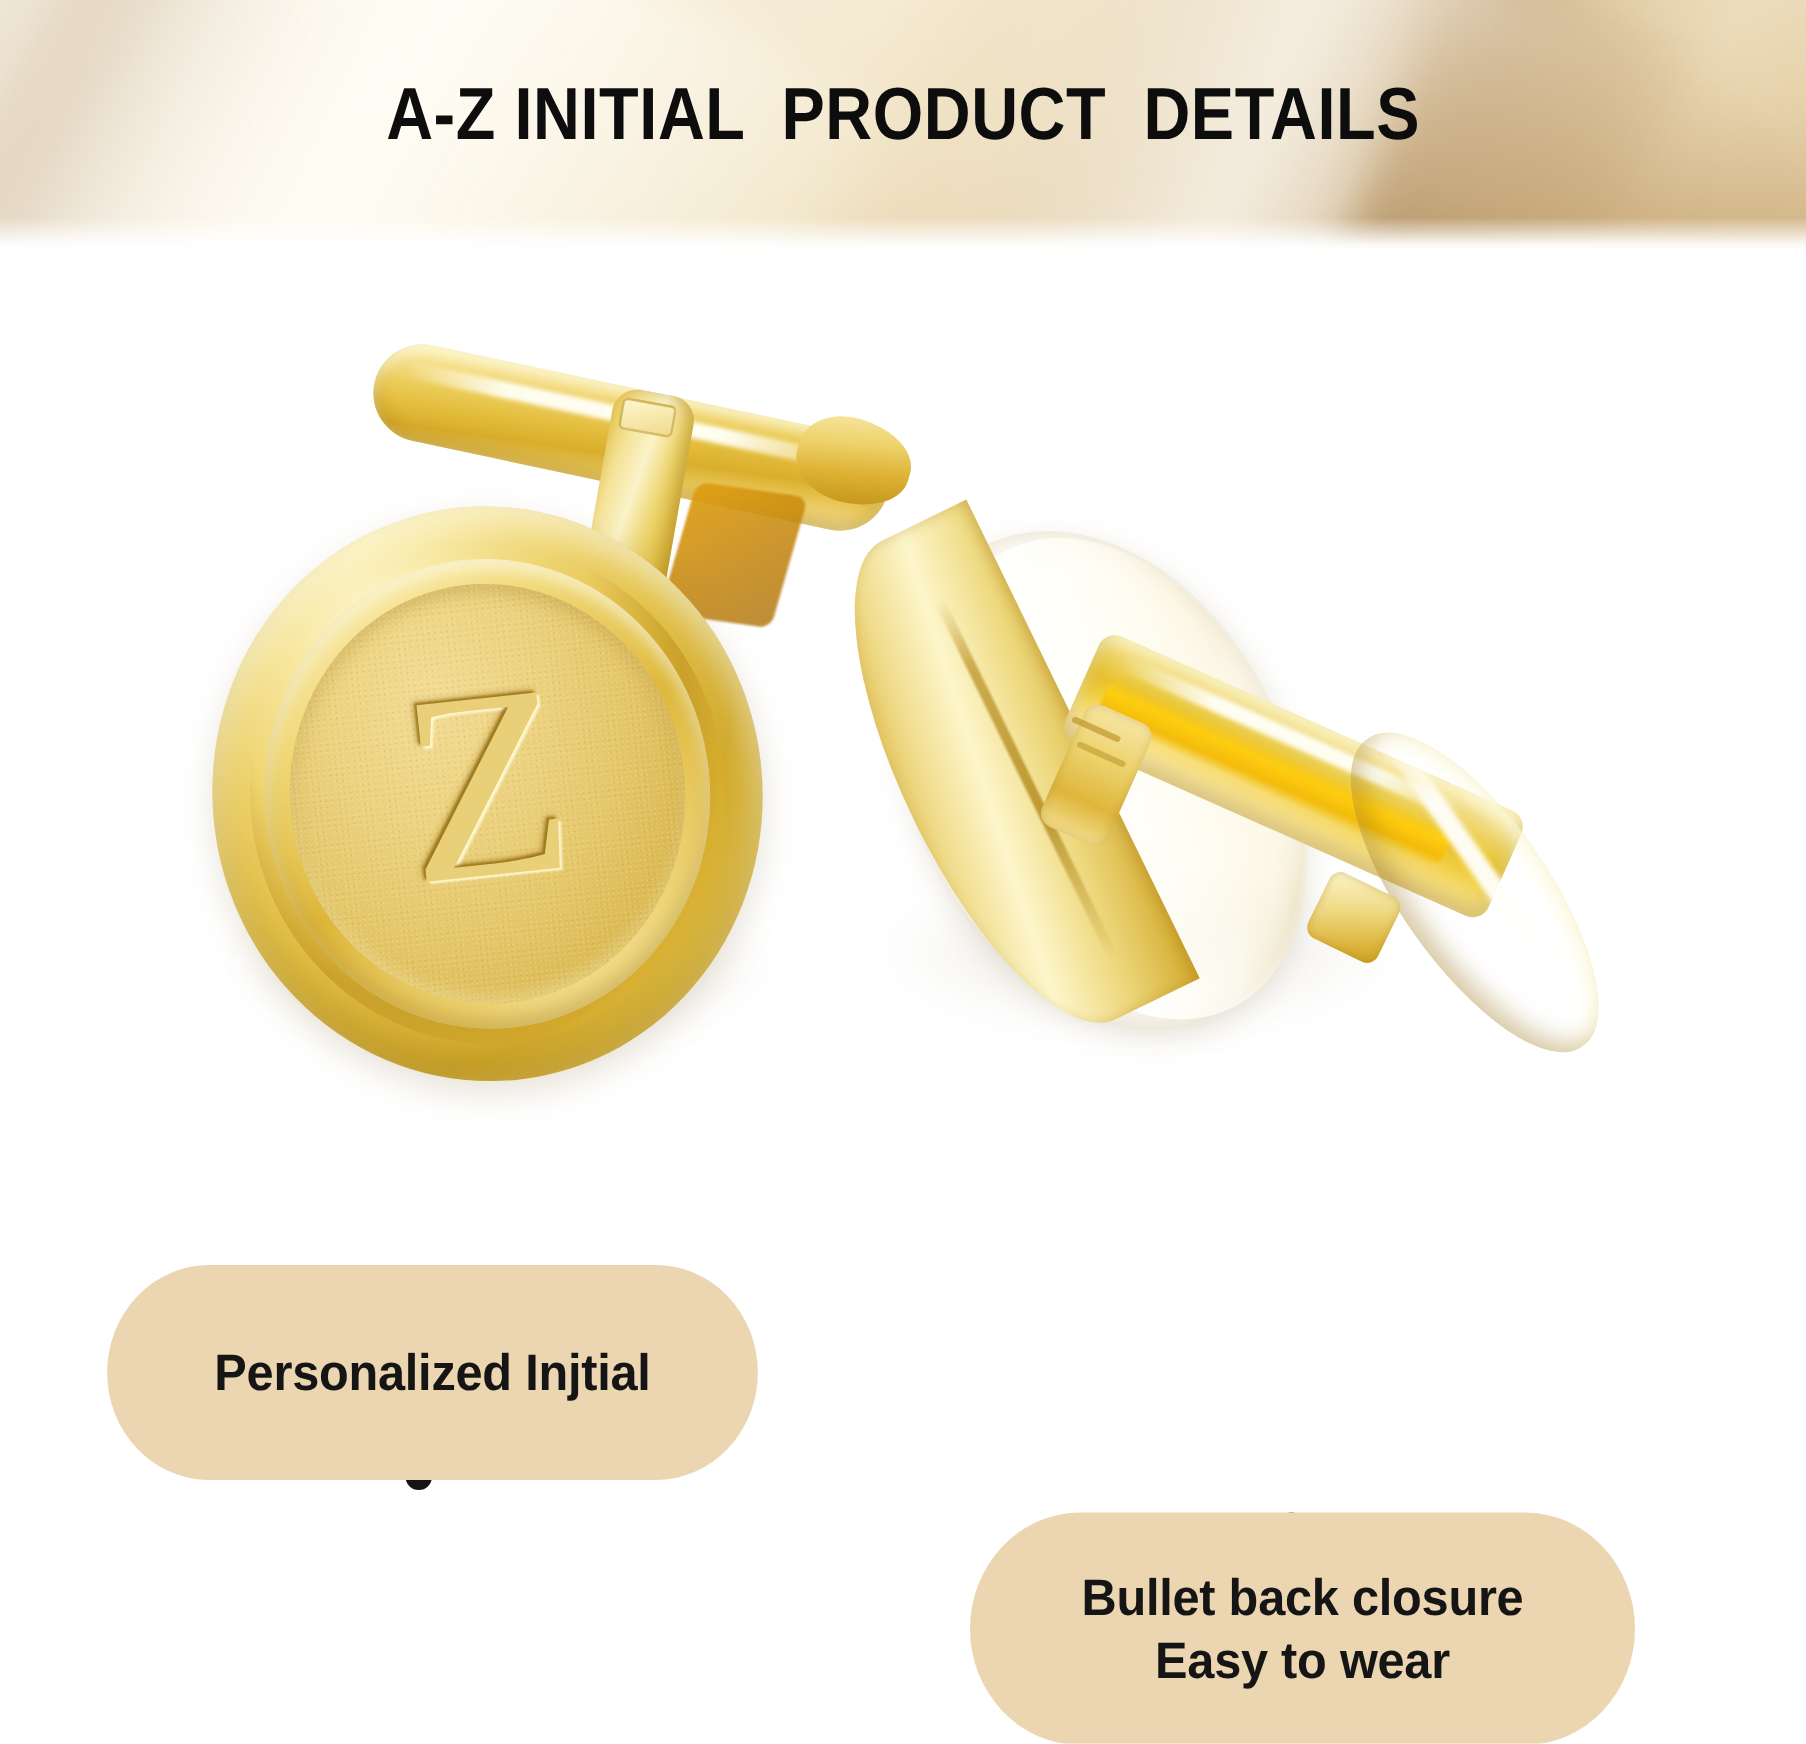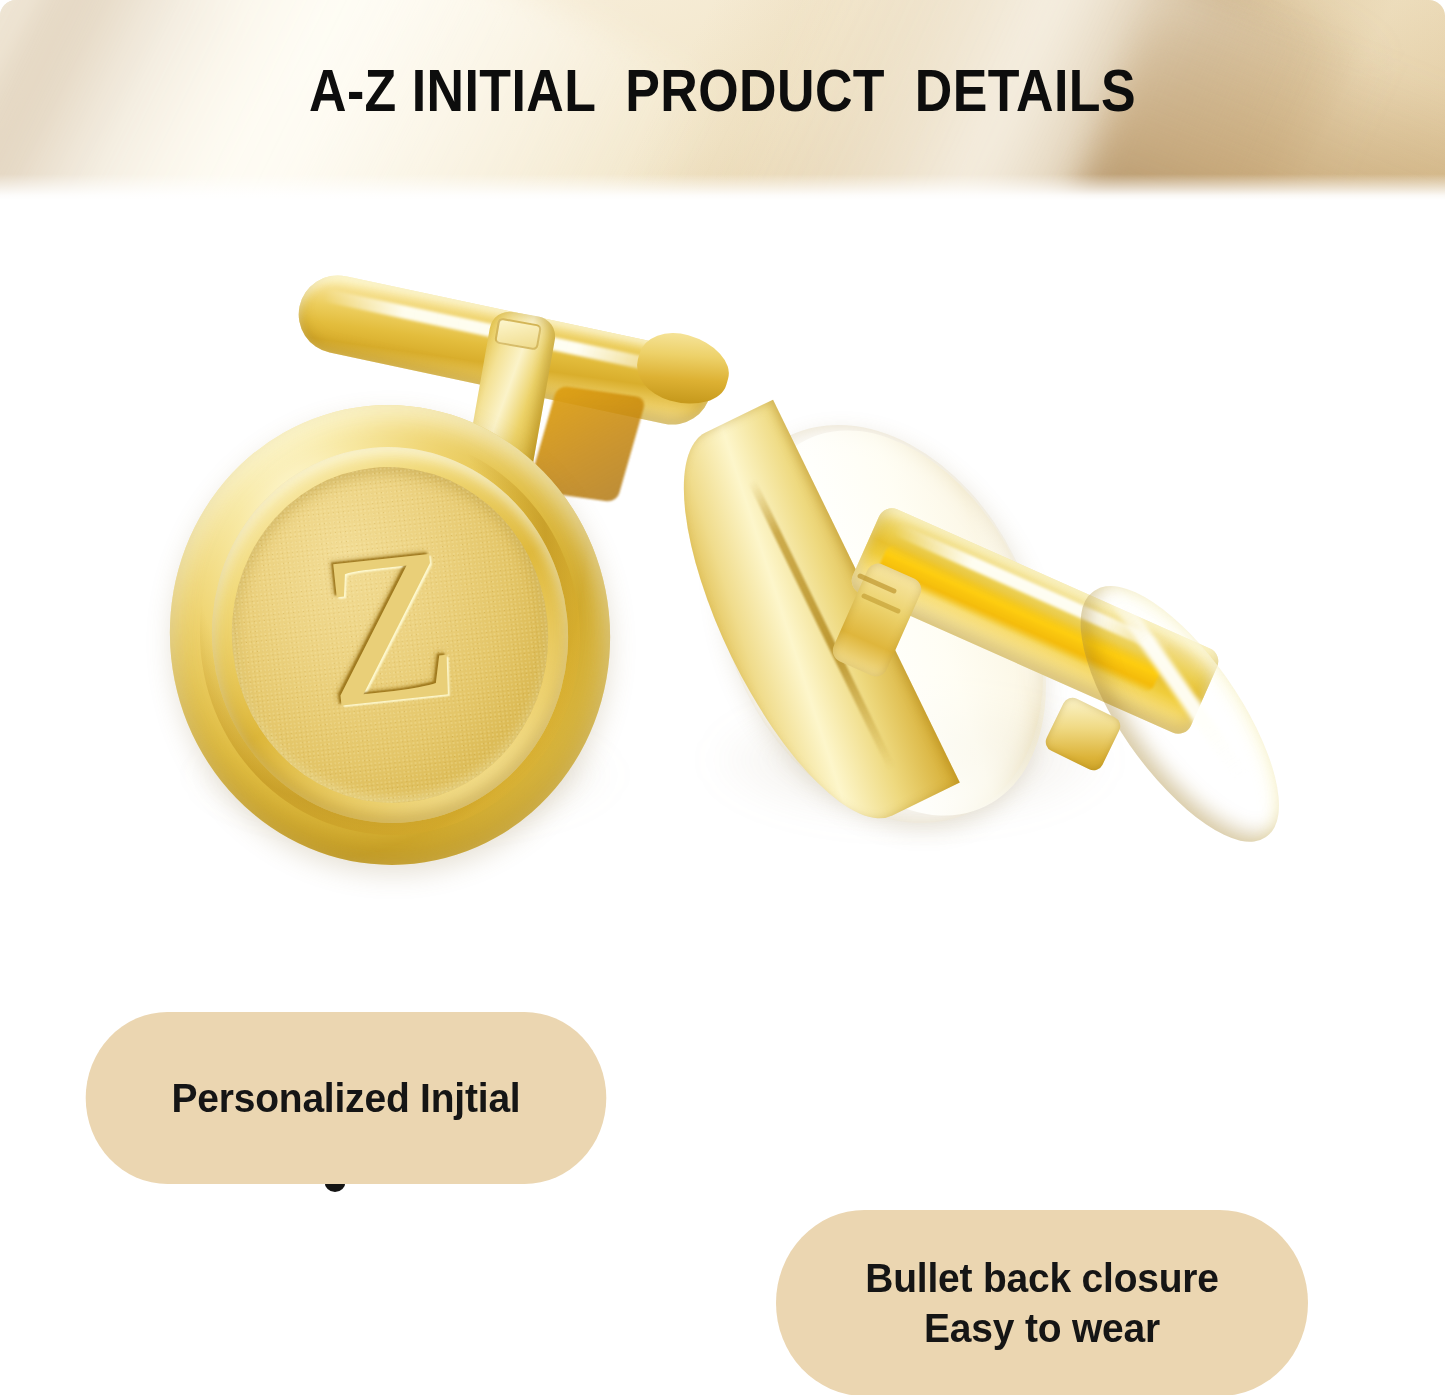--- a/index.html
+++ b/index.html
@@ -9,21 +9,20 @@
     background:#ffffff;
     font-family:"Liberation Sans", sans-serif;
     overflow:hidden;
   }
 
   #page {
     position:relative;
     width:1445px; height:1395px;
     background:#ffffff;
     overflow:hidden;
-    border-radius:16px;
   }
 
   
   #banner {
     position:absolute; left:0; top:0;
     width:1445px; height:200px;
     overflow:hidden;
     background:
       linear-gradient(118deg,
         rgba(196,162,116,0.00) 0%,

